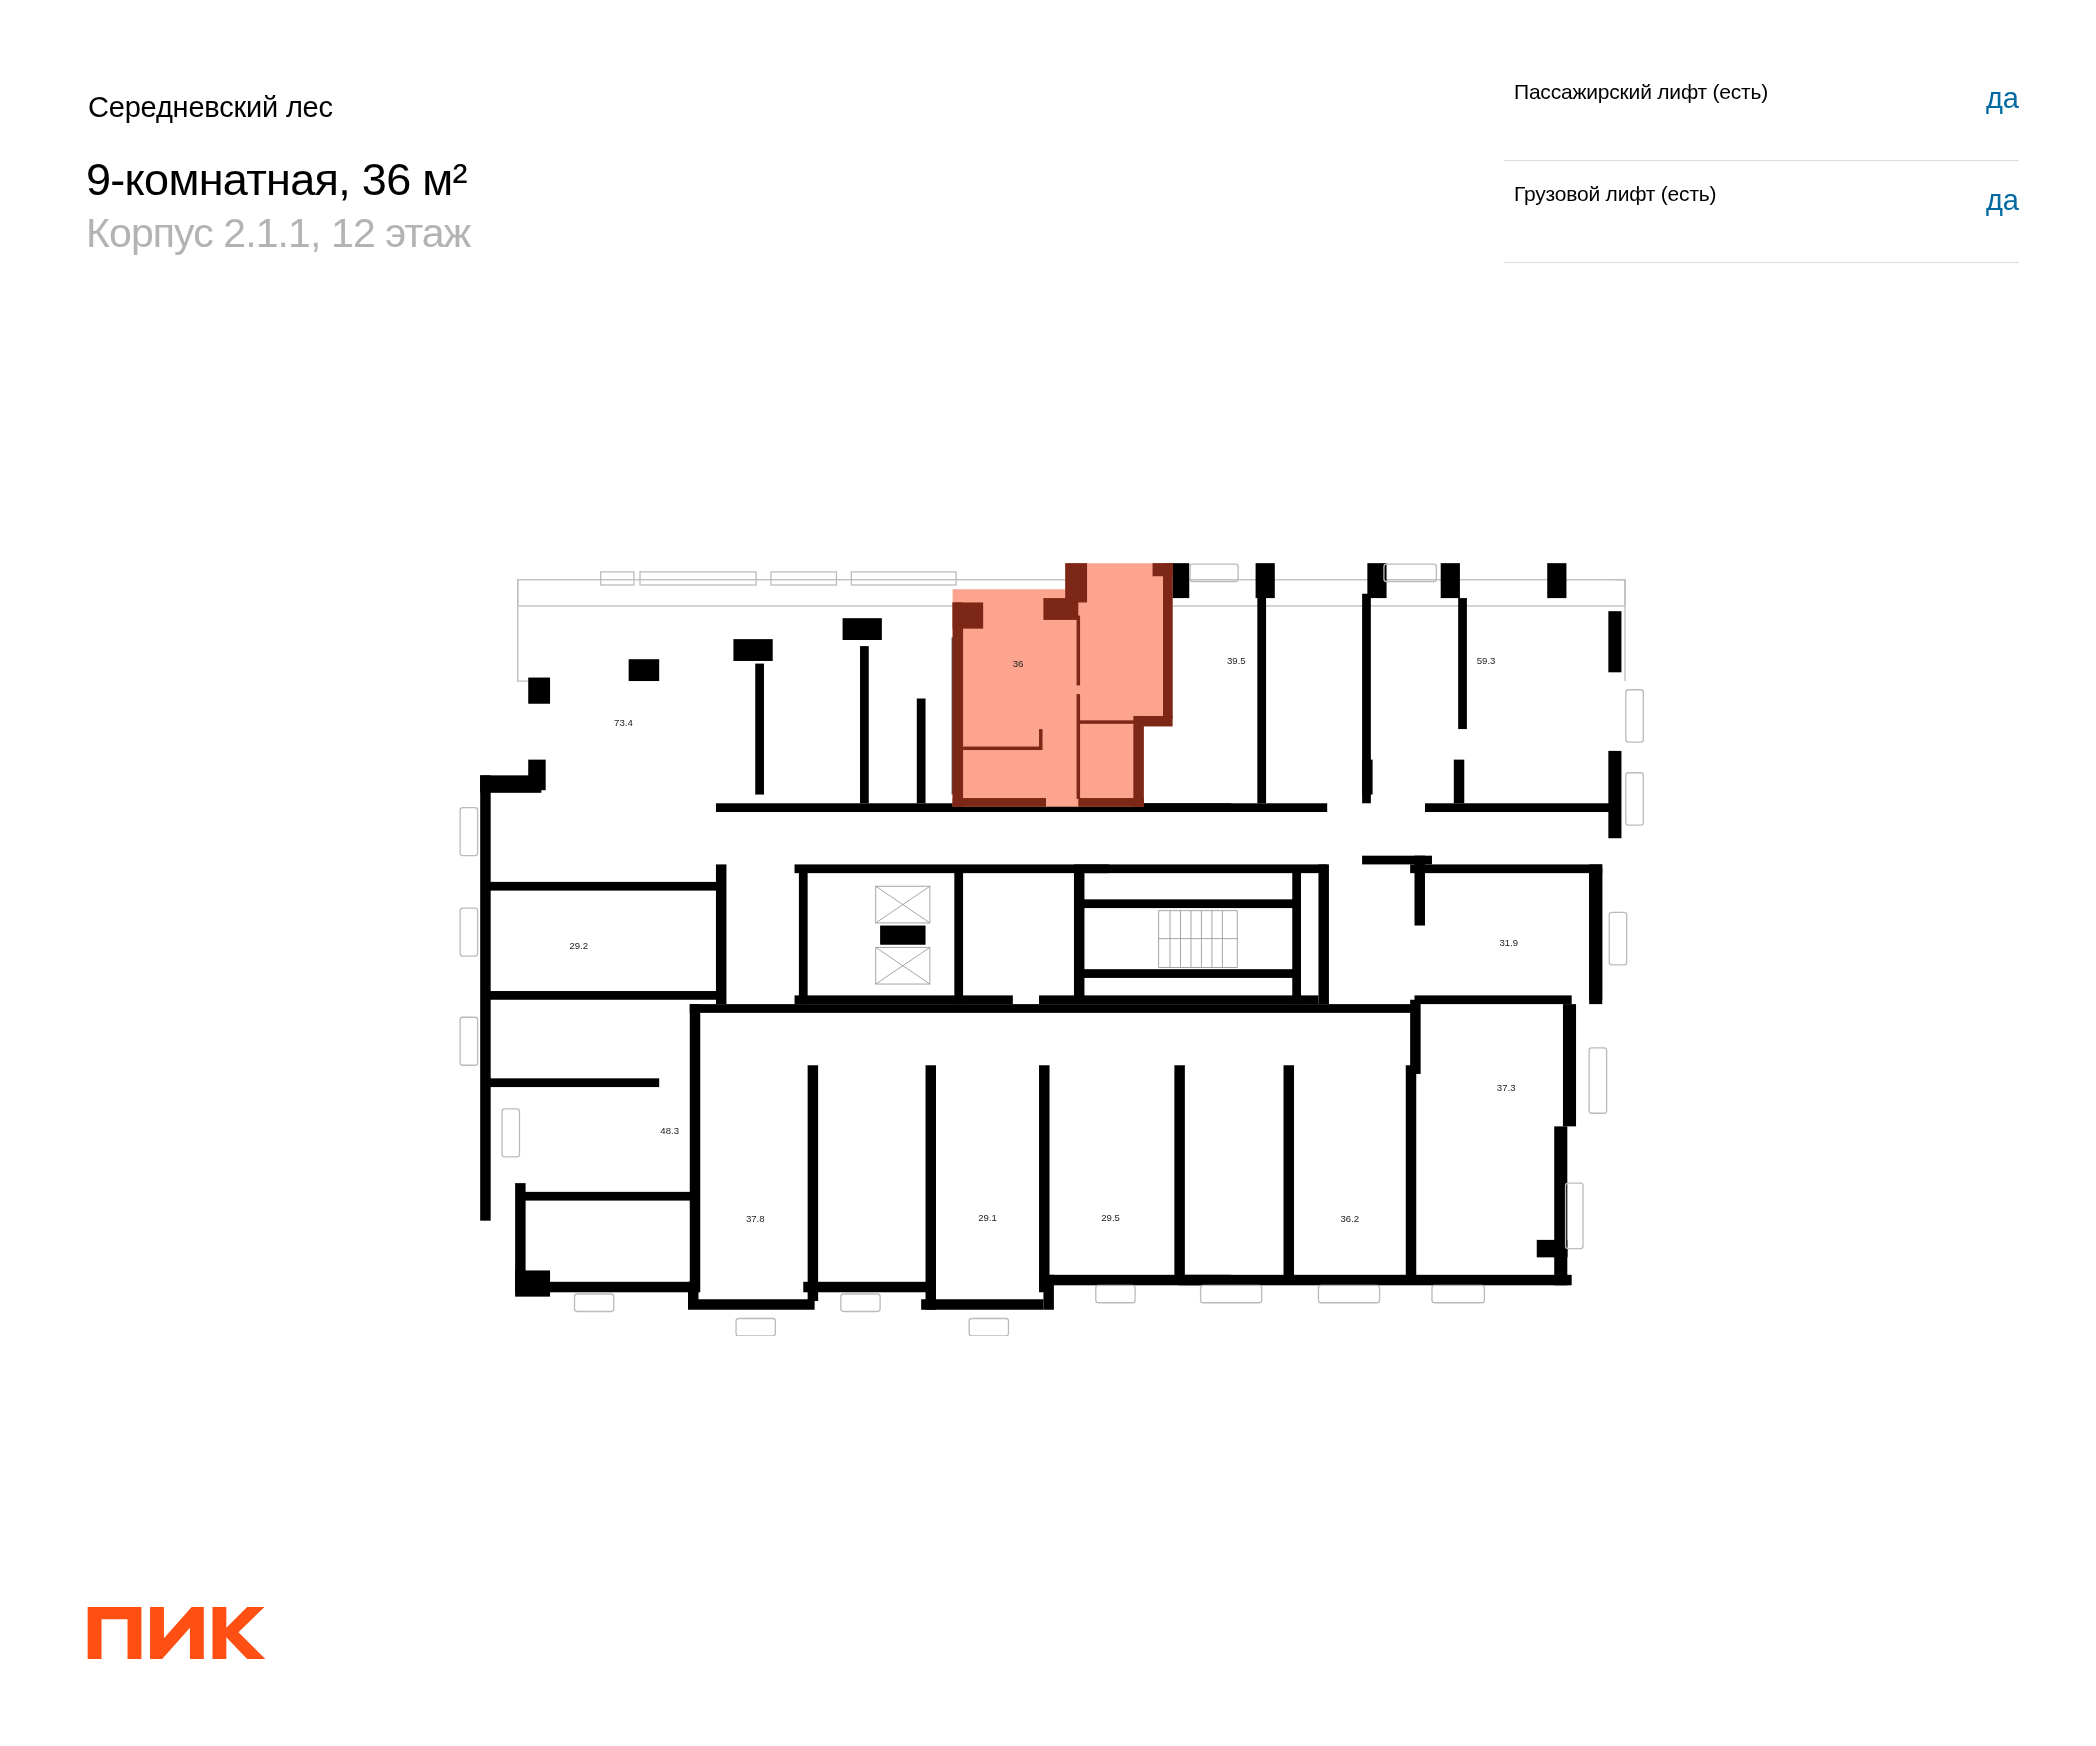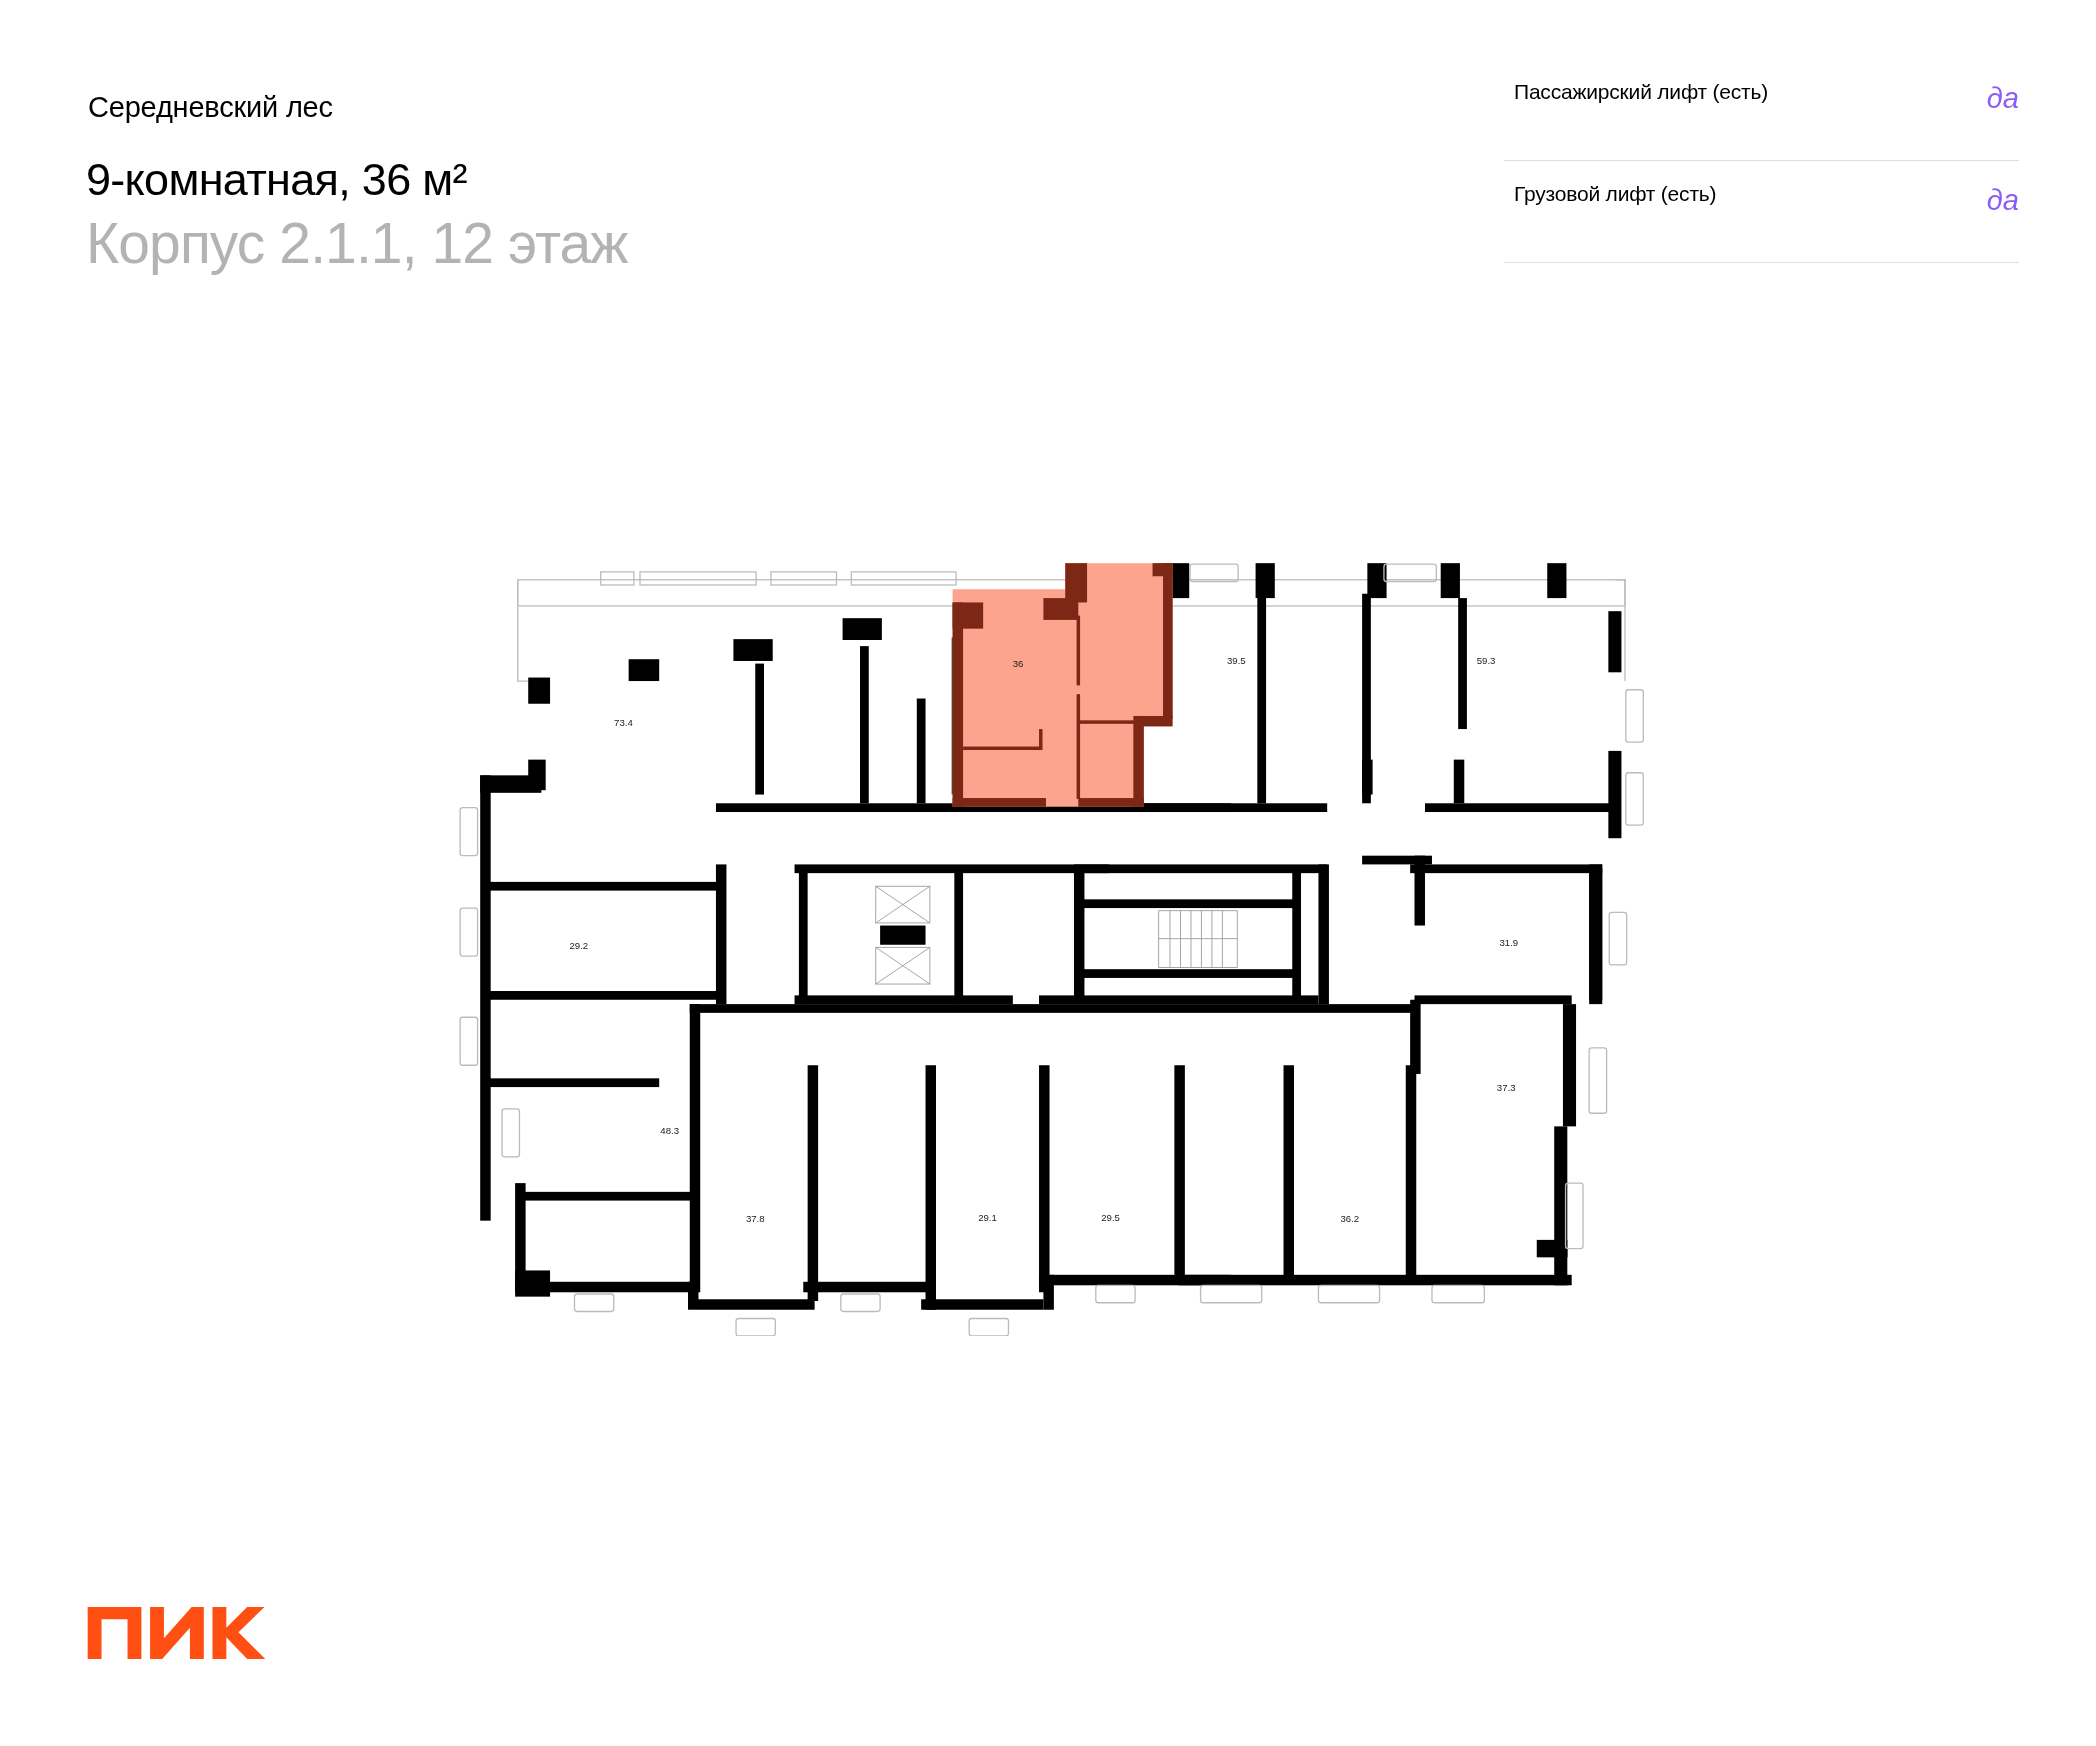--- a/index.html
+++ b/index.html
@@ -1,22 +1,22 @@
 <!DOCTYPE html>
 <html style="font-size:14px"><head>
 <meta charset="utf-8">
 <style>
   html,body{margin:0;padding:0;background:#ffffff;}
   body{width:2096px;height:1747px;position:relative;overflow:hidden;font-family:"Liberation Sans",sans-serif;color:#000;}
   .hdr-project{position:absolute;left:88px;top:91px;font-size:29px;font-weight:400;letter-spacing:-0.2px;text-align:center;}
   .hdr-title{position:absolute;left:86px;top:154px;font-size:45px;font-weight:500;letter-spacing:-0.7px;}
-  .hdr-sub{position:absolute;left:86px;top:210px;font-size:57px;font-weight:500;letter-spacing:-0.9px;color:#b3b3b3;}
+  .hdr-sub{position:absolute;left:86px;top:210px;font-size:41px;font-weight:500;letter-spacing:-0.9px;color:#b3b3b3;}
   .spec{position:absolute;left:1504px;width:515px;height:101px;border-bottom:1.7px solid #dddddd;}
   .spec .lbl{position:absolute;left:10px;top:21px;font-size:21px;font-weight:500;letter-spacing:-0.2px;}
-  .spec .val{position:absolute;right:0;top:23px;font-size:29px;color:#8b5cf6;font-style:italic;}
+  .spec .val{position:absolute;right:0;top:23px;font-size:29px;color:#0369a1;}
   .logo{position:absolute;left:87px;top:1607px;width:179px;height:52px;}
   .plan{position:absolute;left:454px;top:550px;width:1205px;height:786px;}
   .area-lbl{font-family:"Liberation Sans",sans-serif;font-size:11px;fill:#222;}
 </style>
 </head>
 <body>
 
 <div class="hdr-project">Середневский лес</div>
 <div class="hdr-title">9-комнатная, 36 м²</div>
 <div class="hdr-sub">Корпус 2.1.1, 12 этаж</div>

